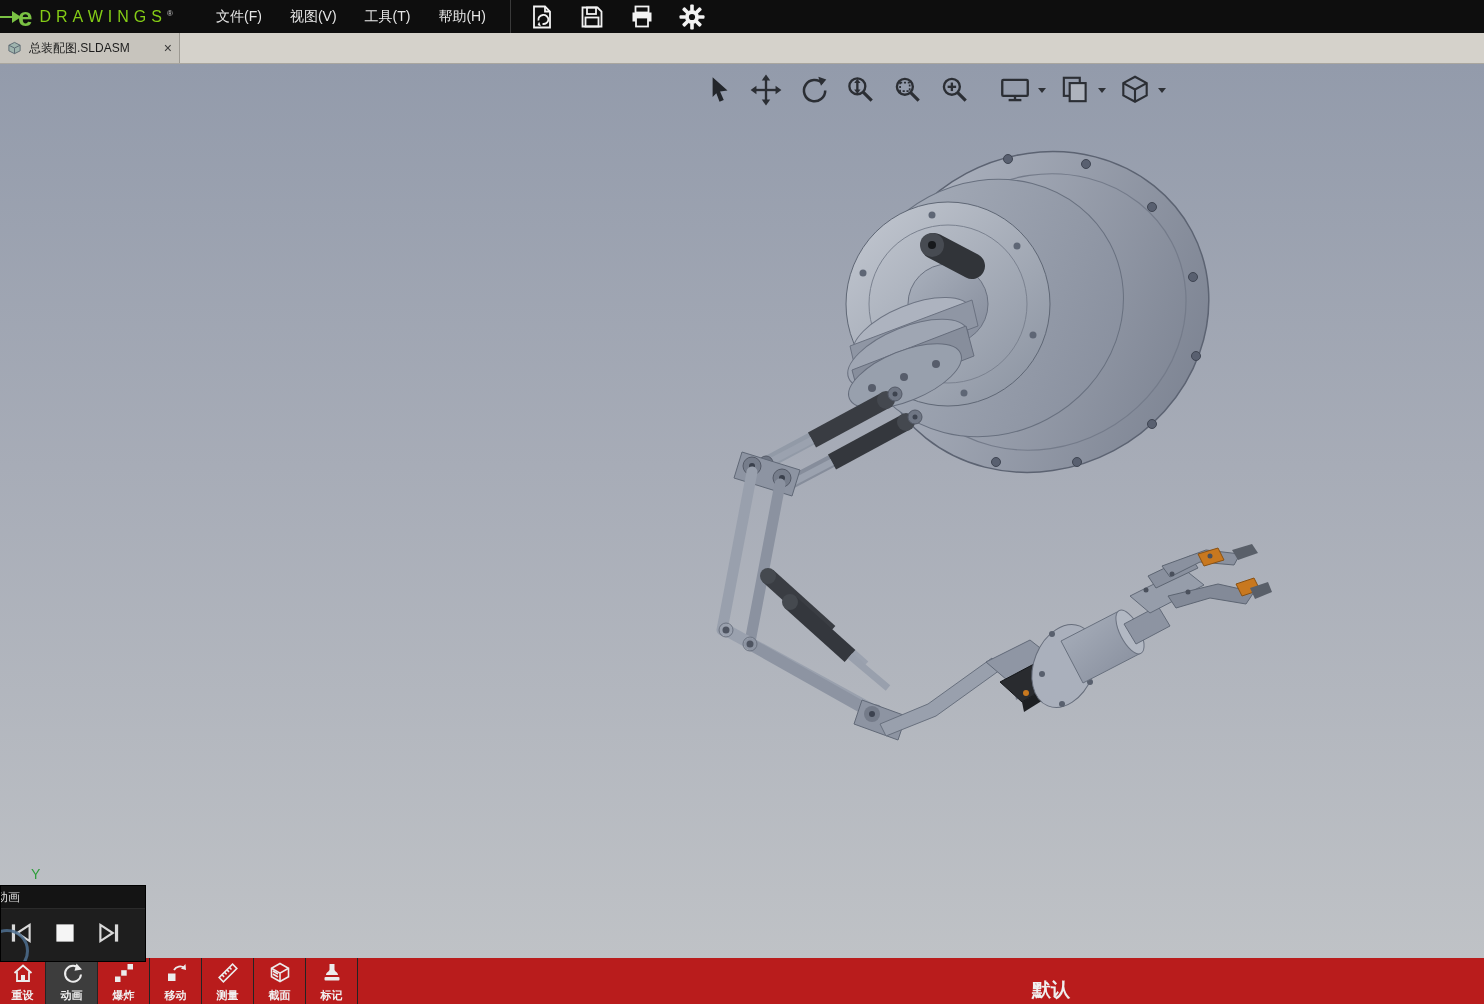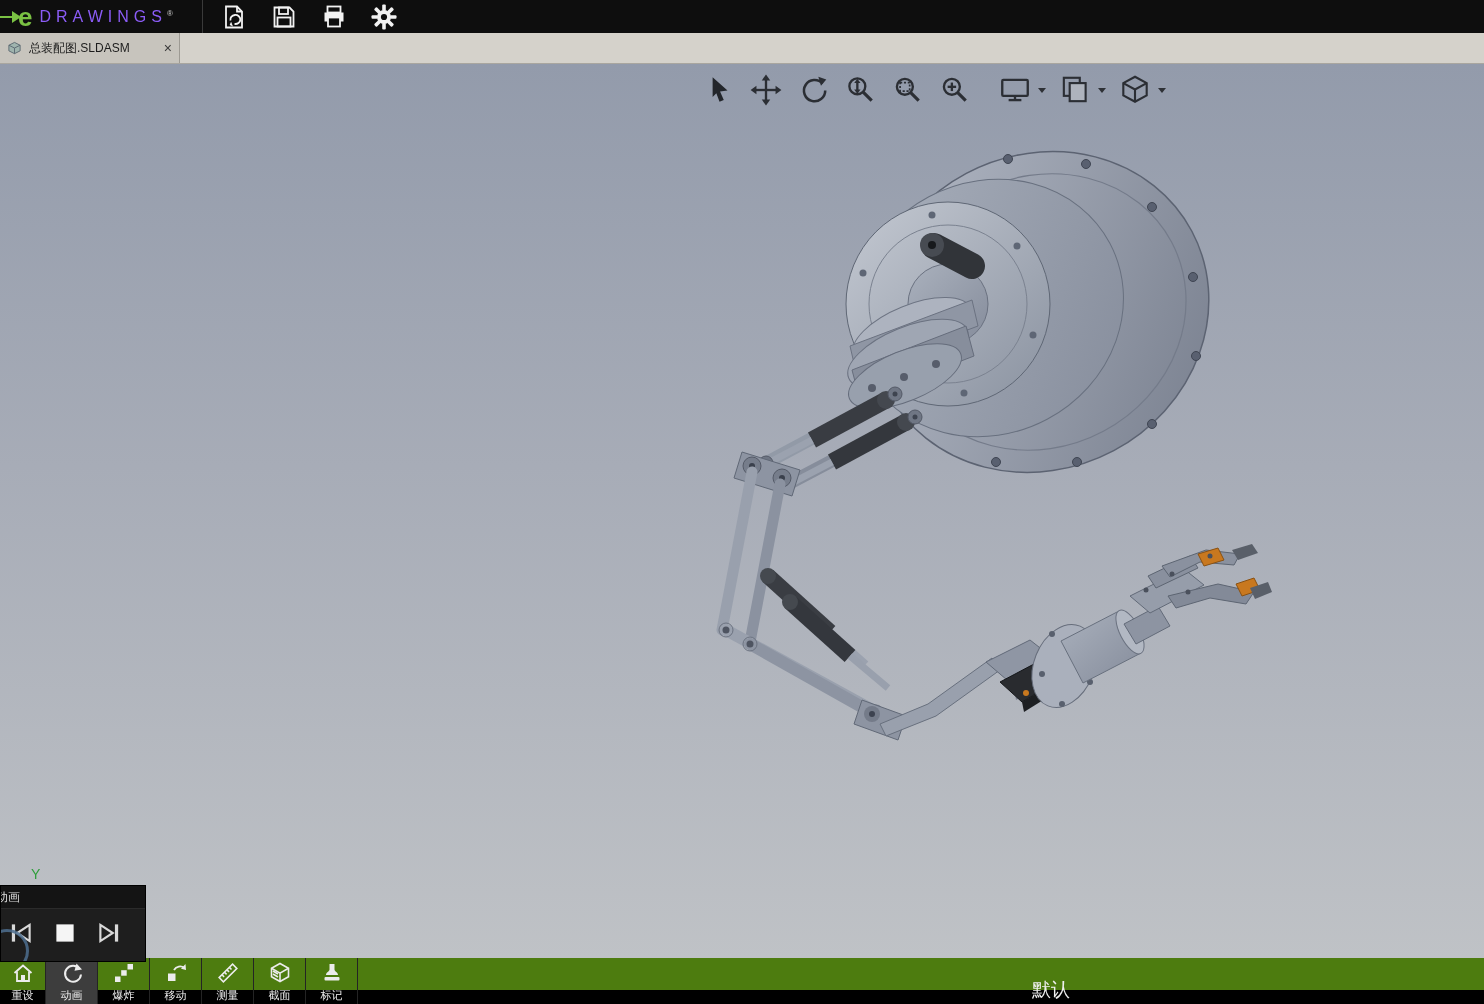--- a/index.html
+++ b/index.html
@@ -7,21 +7,21 @@
     width:1484px;height:1004px;position:relative;overflow:hidden;
     font-family:"Liberation Sans","DejaVu Sans",sans-serif;
     background:#000;
   }
   
   .menubar{position:absolute;top:0;left:0;width:1484px;height:33px;background:#0e0e0e;
     display:flex;align-items:center;color:#e6e6e6;z-index:10;}
   .logo{display:flex;align-items:center;width:192px;flex:none;padding-left:0;}
   .logo-arrow{margin-right:-4px;flex:none;}
   .logo-e{color:#7ac143;font-size:26px;font-weight:bold;line-height:1;margin-right:7px;}
-  .logo-name{font-size:16px;letter-spacing:5px;color:#8b5cf6;font-weight:500;}
+  .logo-name{font-size:16px;letter-spacing:5px;color:#84cc16;font-weight:500;}
   .logo-reg{font-size:8px;color:#cfcfcf;align-self:flex-start;margin-top:5px;}
   .menu{display:flex;margin-left:10px;font-size:14px;}
   .menu-item{padding:6px 14px;cursor:default;white-space:nowrap;}
   .menubar-sep{width:1px;height:33px;background:#3a3a3a;margin-left:10px;flex:none;}
   .quick{display:flex;align-items:center;margin-left:18px;}
   .qicon{width:26px;height:26px;margin-right:24px;cursor:pointer;}
   
   .tabbar{position:absolute;top:33px;left:0;width:1484px;height:31px;background:#d5d2cb;
     border-bottom:1px solid #a9a69f;box-sizing:border-box;z-index:9;}
   .tab{position:absolute;left:0;top:0;height:30px;width:180px;background:#c7c4bd;
@@ -44,42 +44,48 @@
   .anim-panel{position:absolute;left:0;top:885px;width:146px;height:77px;background:#1e1e1e;
     border:1px solid #000;box-sizing:border-box;overflow:hidden;z-index:6;color:#ddd;}
   .anim-header{height:22px;background:#141414;display:flex;align-items:center;font-size:12px;
     padding-left:2px;border-bottom:1px solid #2b2b2b;}
   .anim-title{margin-left:-7px;white-space:nowrap;}
   .anim-controls{display:flex;align-items:center;height:48px;padding-left:6px;}
   .anim-btn{background:none;border:none;padding:0;width:28px;height:28px;margin-right:16px;cursor:pointer;}
   .loop-arc{position:absolute;left:-16px;bottom:-12px;width:38px;height:38px;
     border:3px solid #4d6f8f;border-radius:50%;opacity:.85;}
   
-  .bottom-bar{position:absolute;top:958px;left:0;width:1484px;height:32px;background:#4d7c0f;
-    display:flex;z-index:5;}
+  .bottom-bar{position:absolute;top:958px;left:0;width:1484px;height:46px;background:#b91c1c;
+    display:flex;z-index:5;font-weight:bold;}
   .bb-cell{width:52px;height:46px;display:flex;flex-direction:column;align-items:center;
     padding-top:3px;box-sizing:border-box;border-right:1px solid #242424;color:#f0f0f0;cursor:pointer;}
   .bb-cell:first-child{width:46px;}
   .bb-cell.active{background:#3d3d3d;}
   .bb-icon{width:24px;height:24px;flex:none;}
   .bb-label{font-size:11px;margin-top:3px;white-space:nowrap;}
   .bb-config{position:absolute;left:1032px;top:19px;font-size:19px;color:#efefef;}
 </style>
 </head>
 <body>
 
 <div class="menubar">
   <div class="logo">
     <svg class="logo-arrow" width="22" height="16" viewBox="0 0 22 16">
       <line x1="0" y1="8" x2="13" y2="8" stroke="#7ac143" stroke-width="2"></line>
       <path d="M12 2 L21 8 L12 14 Z" fill="#7ac143"></path>
     </svg>
     <span class="logo-e">e</span>
     <span class="logo-name">DRAWINGS</span>
     <span class="logo-reg">®</span>
+  </div>
+  <div class="menu">
+    <span class="menu-item">文件(F)</span>
+    <span class="menu-item">视图(V)</span>
+    <span class="menu-item">工具(T)</span>
+    <span class="menu-item">帮助(H)</span>
   </div>
   <div class="menubar-sep"></div>
   <div class="quick">
     <svg class="qicon" viewBox="0 0 26 26" fill="none" stroke="#f2f2f2" stroke-width="1.8">
       <path d="M5 2.5 h11 l5 5 v16 H5 z"></path>
       <path d="M16 2.5 v5 h5"></path>
       <path d="M9.5 16.5 a5 4.5 0 1 1 4 3.4"></path>
       <path d="M12 22.5 l-3.4 -1.6 1.5 -3.2 Z" fill="#f2f2f2" stroke="none"></path>
     </svg>
     <svg class="qicon" viewBox="0 0 26 26" fill="none" stroke="#f2f2f2" stroke-width="1.8">

